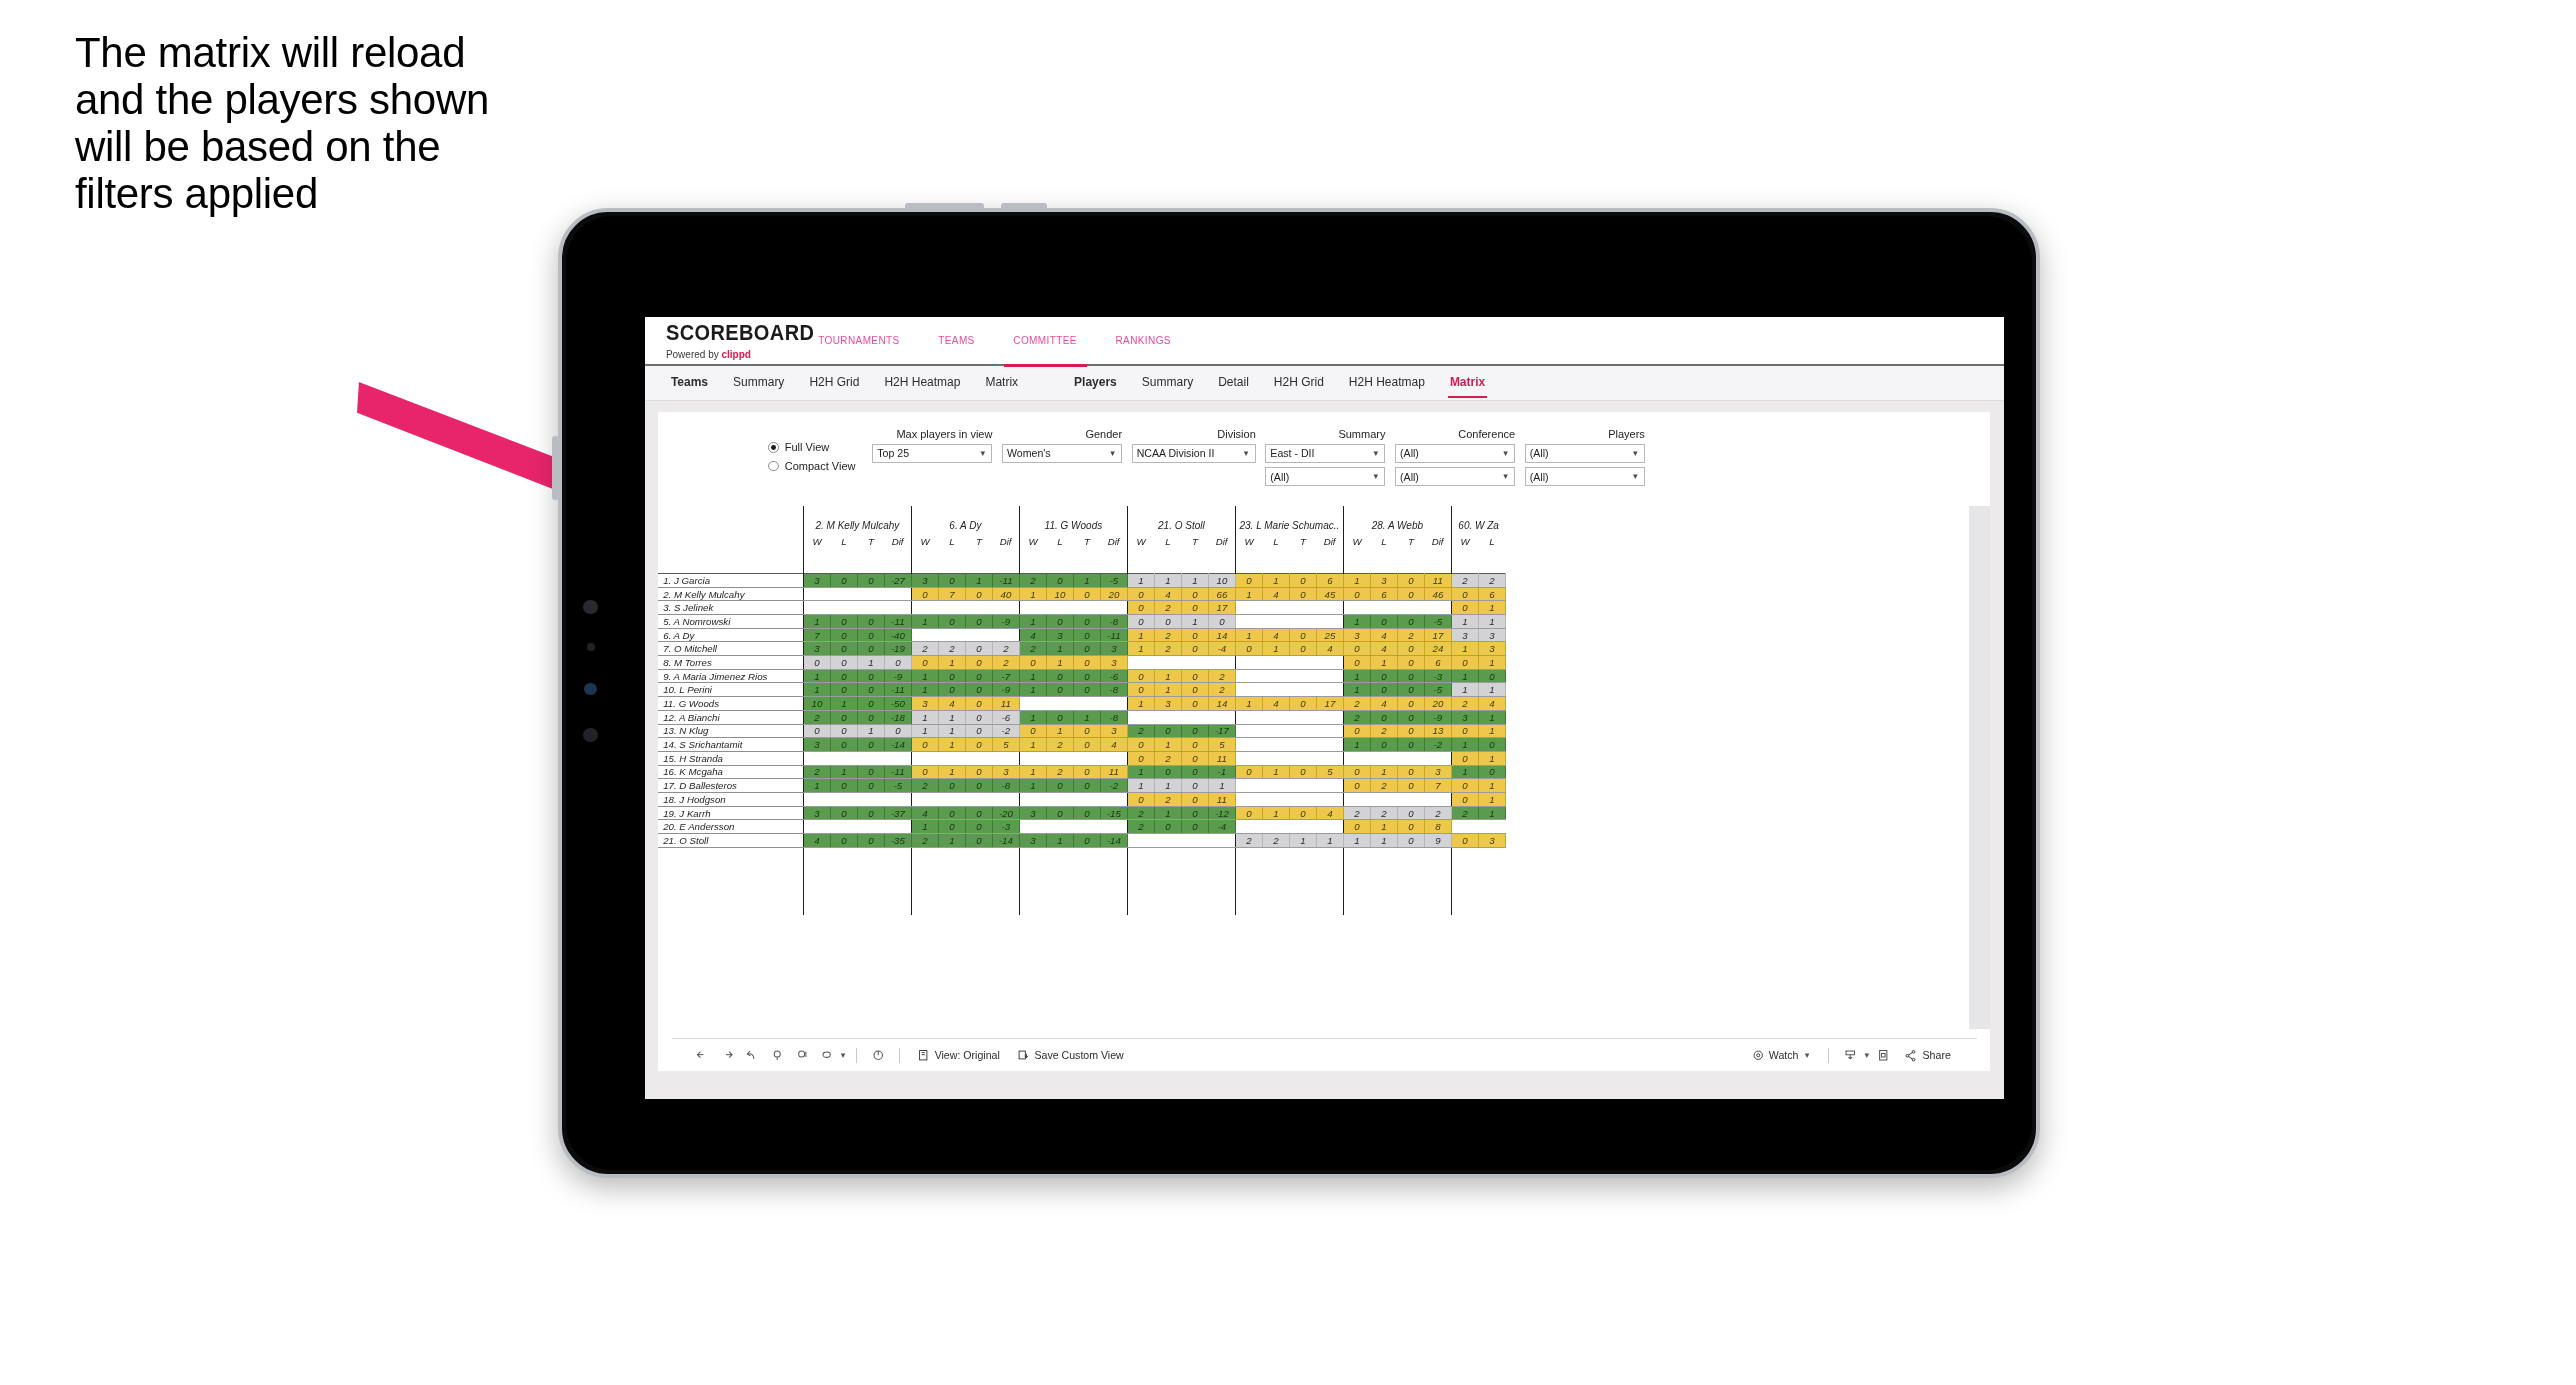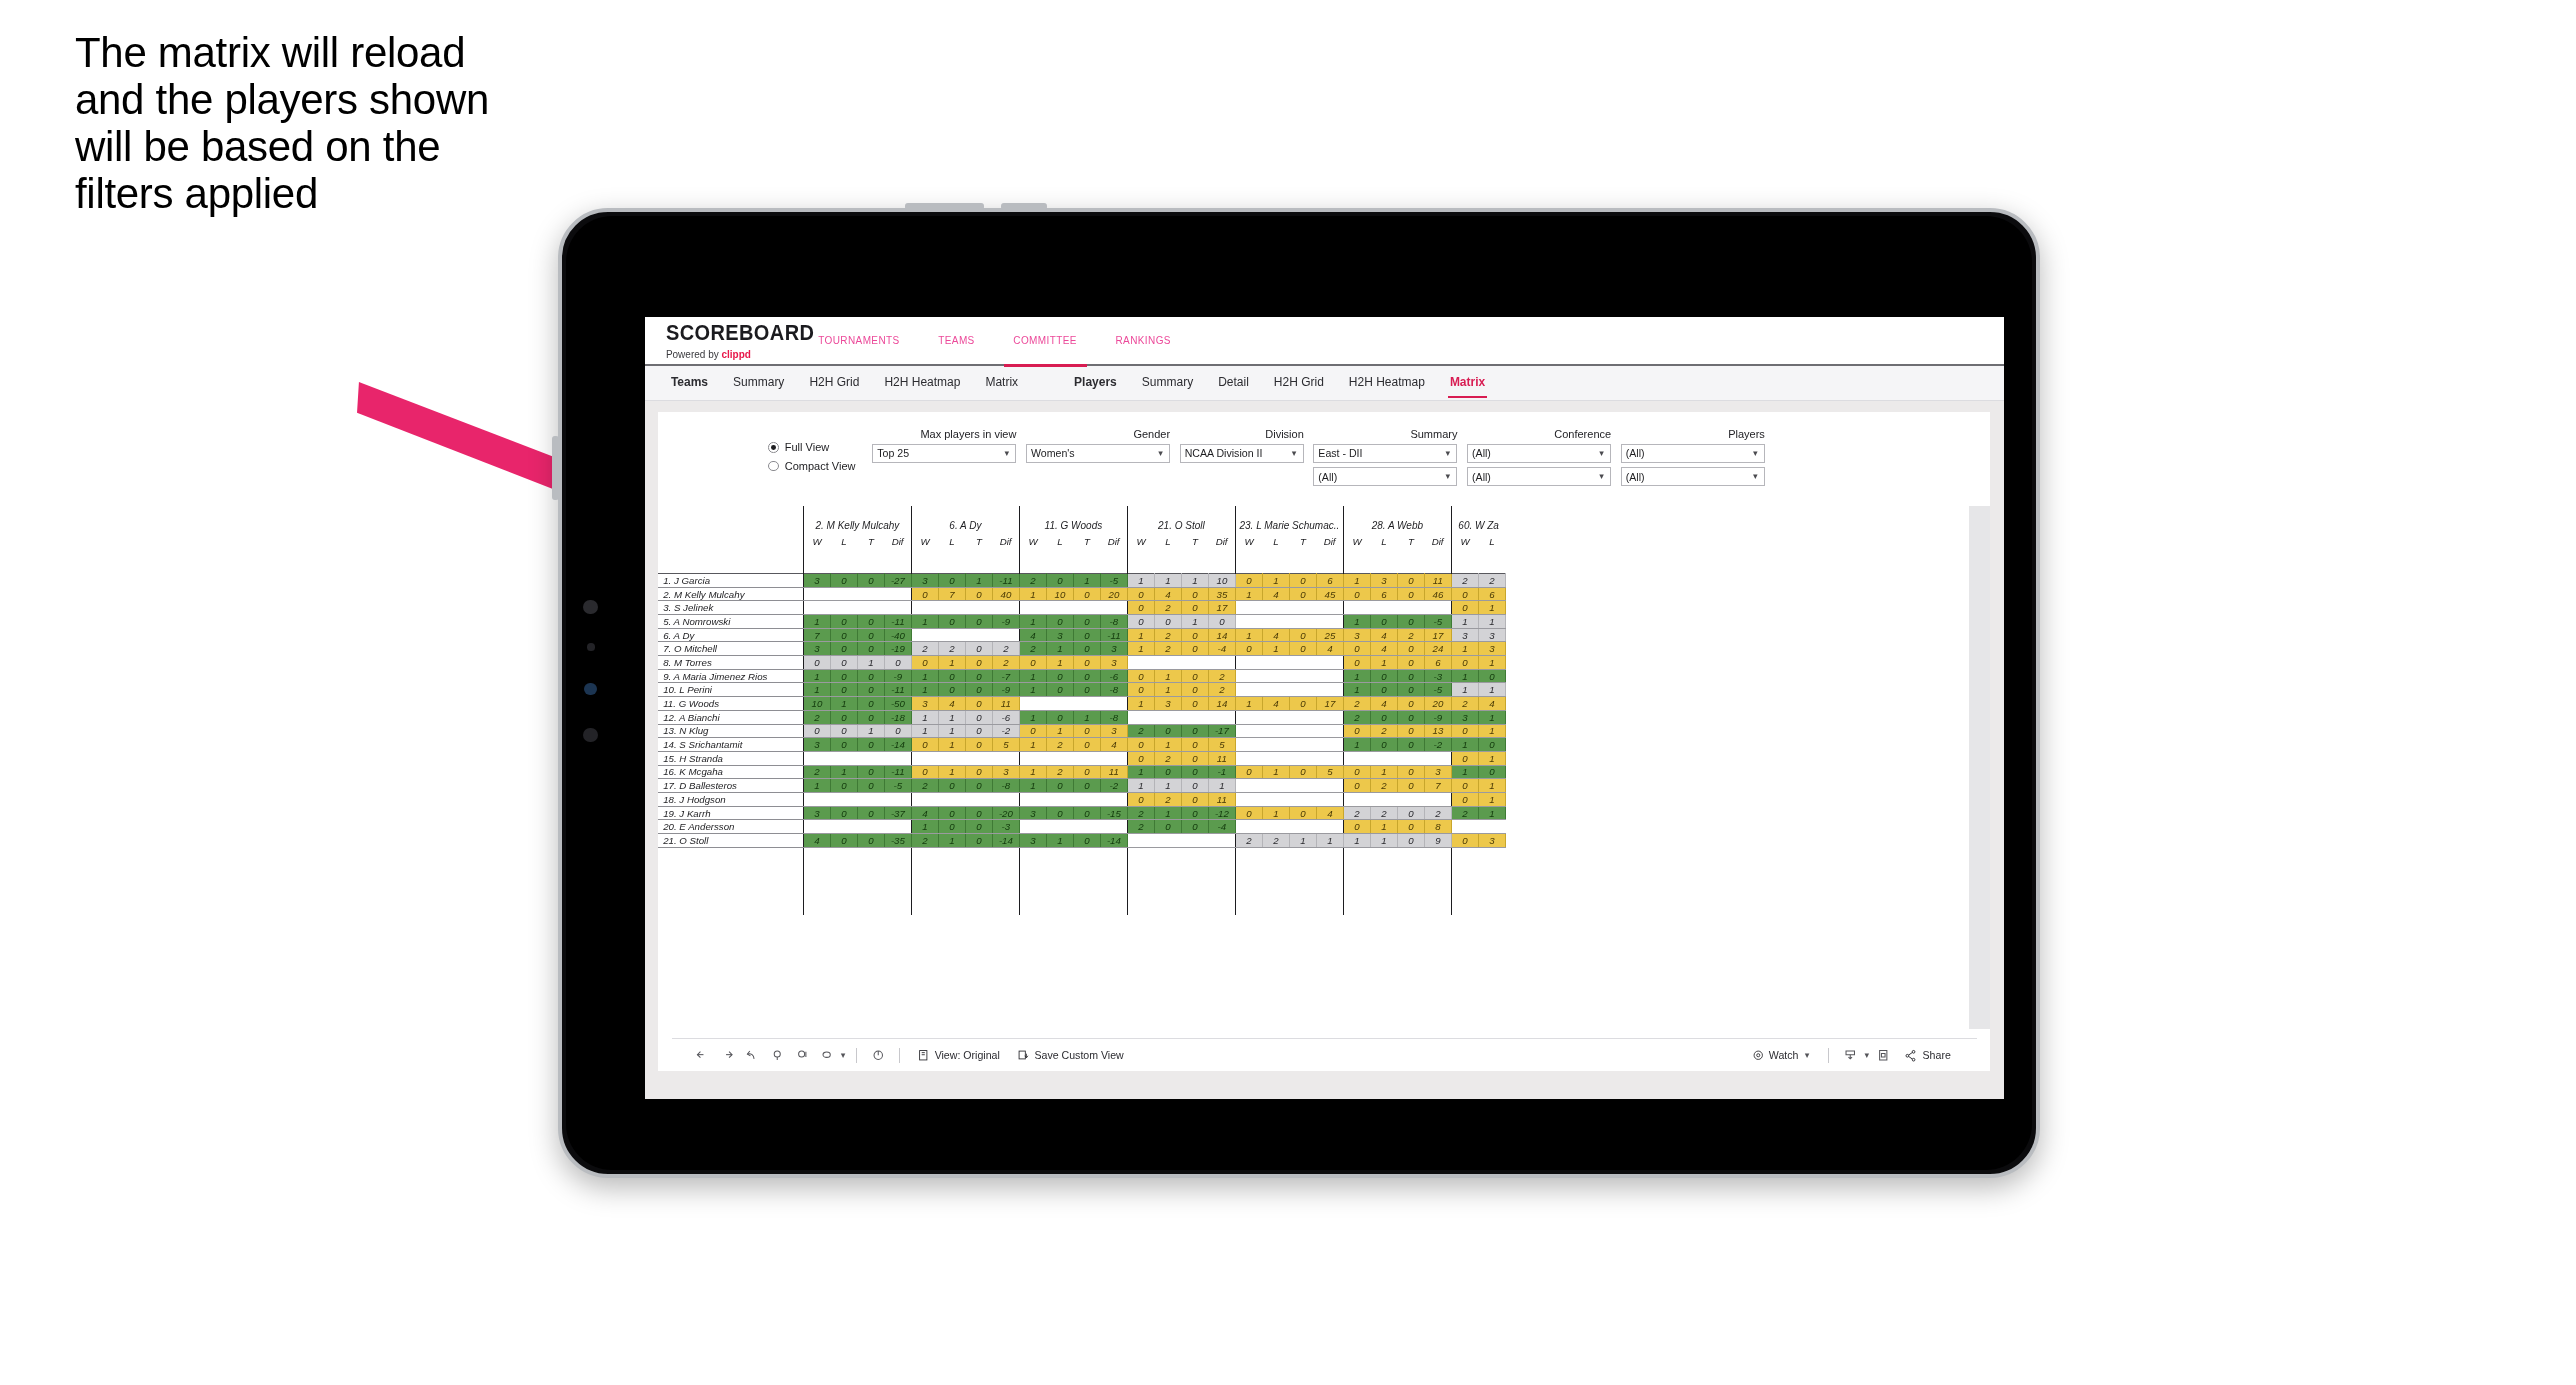--- a/index.html
+++ b/index.html
@@ -211,21 +211,21 @@
     background: #1d1d20;
   }
   .fgroup { margin-right: 9.7px; text-align: right; }
   .flabel {
     font-size: 11px;
     color: #232327;
     margin-bottom: 3.9px;
     white-space: nowrap;
   }
   .fselect {
-    width: 144px;
+    width: 120px;
     height: 19.3px;
     border: 1px solid #b6b6bb;
     background: #fff;
     font-size: 10.6px;
     color: #1d1d20;
     display: flex;
     align-items: center;
     padding: 0 3.9px;
     margin-bottom: 3.9px;
     position: relative;
@@ -629,21 +629,21 @@
                     <td class="y">7</td>
                     <td class="y">0</td>
                     <td class="y">40</td>
                     <td class="y blk-left">1</td>
                     <td class="y">10</td>
                     <td class="y">0</td>
                     <td class="y">20</td>
                     <td class="y blk-left">0</td>
                     <td class="y">4</td>
                     <td class="y">0</td>
-                    <td class="y">35</td>
+                    <td class="y">66</td>
                     <td class="y blk-left">1</td>
                     <td class="y">4</td>
                     <td class="y">0</td>
                     <td class="y">45</td>
                     <td class="y blk-left">0</td>
                     <td class="y">6</td>
                     <td class="y">0</td>
                     <td class="y">46</td>
                     <td class="y blk-left">0</td>
                     <td class="y">6</td>

